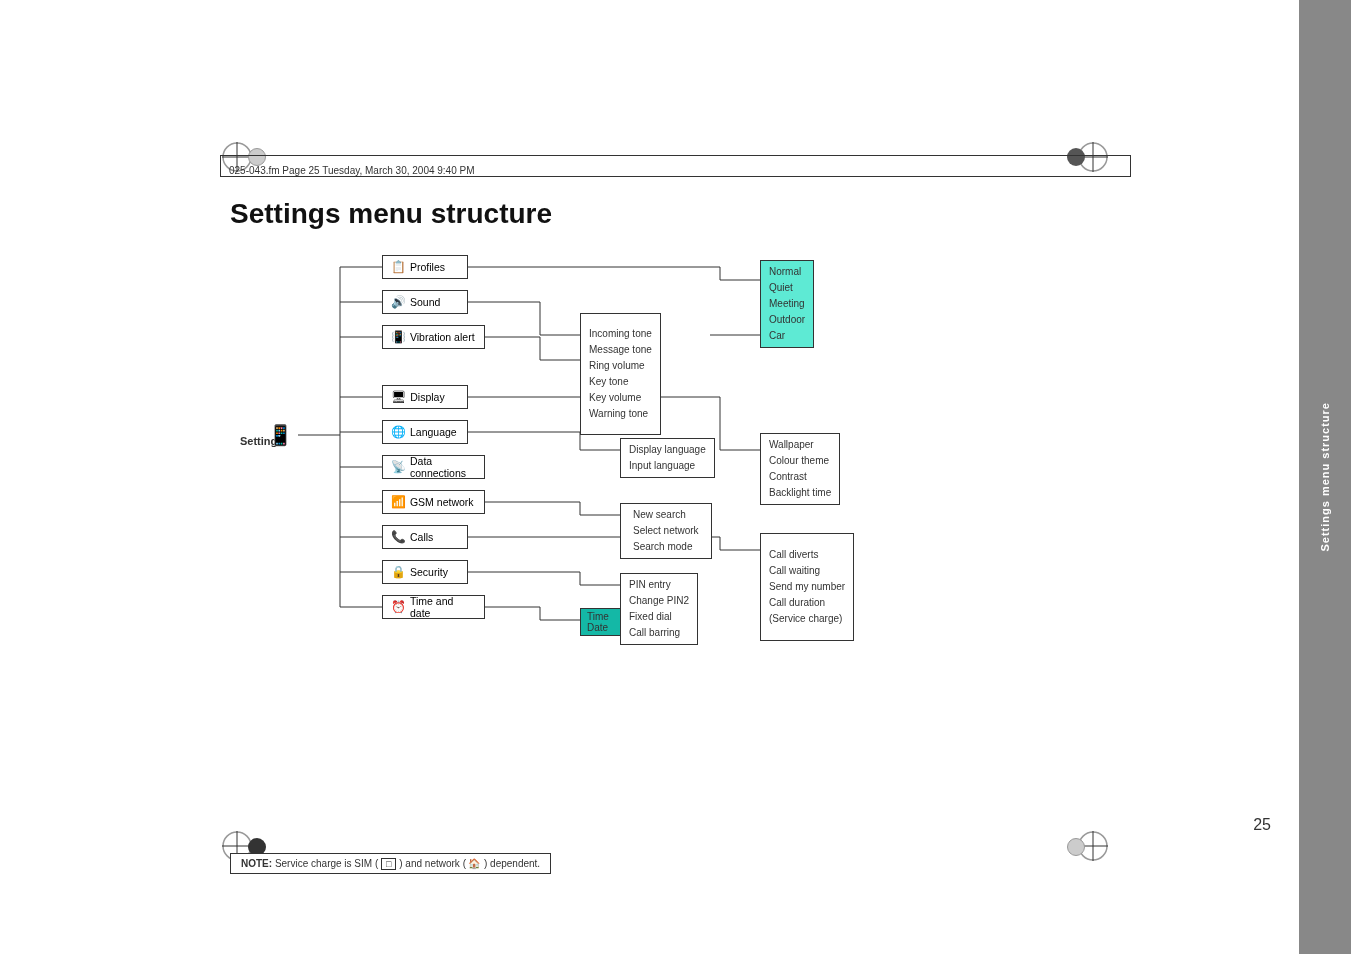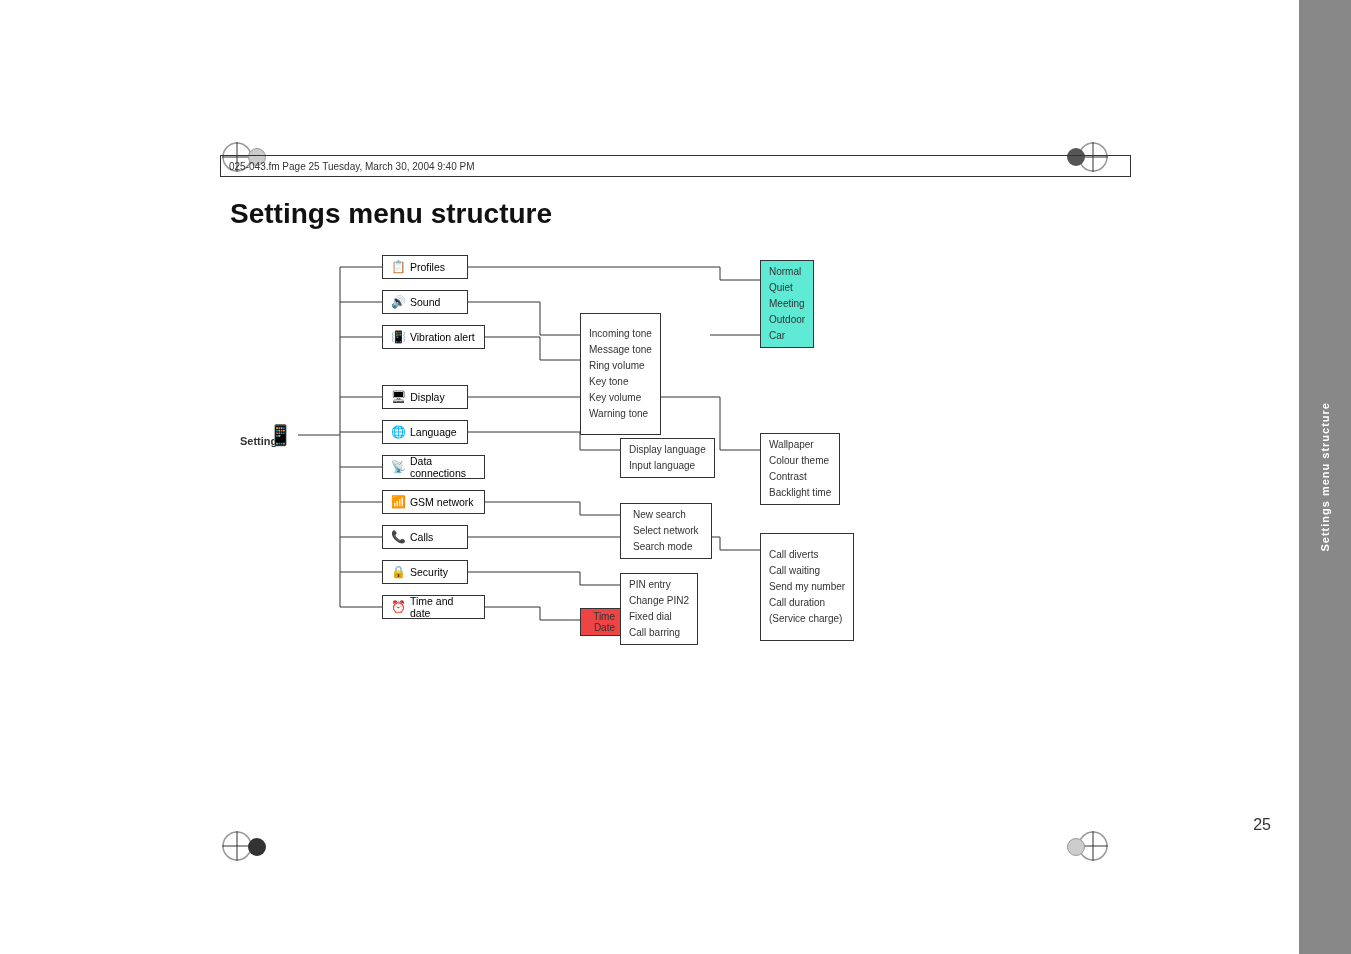--- a/index.html
+++ b/index.html
@@ -15,21 +15,21 @@
 
     
     .header-bar {
       position: absolute;
       top: 155px;
       left: 220px;
       right: 220px;
       height: 22px;
       border: 1px solid #333;
       display: flex;
-      align-items: center;
+      align-items: flex-end;
       padding: 0 8px;
       font-size: 10px;
       color: #333;
     }
 
     
     .right-sidebar {
       position: absolute;
       right: 0;
       top: 0;
@@ -242,21 +242,21 @@
   <div style="position:absolute;top:305px;left:152px;border:1px solid #333;background:#fff;display:flex;align-items:center;padding:2px 8px;font-size:10.5px;height:24px;width:86px;">
     <span style="margin-right:4px;font-size:12px;">🔒</span>
     <span>Security</span>
   </div>
 
   <div style="position:absolute;top:340px;left:152px;border:1px solid #333;background:#fff;display:flex;align-items:center;padding:2px 8px;font-size:10.5px;height:24px;width:103px;">
     <span style="margin-right:4px;font-size:12px;">⏰</span>
     <span>Time and date</span>
   </div>
 
-  <div style="position:absolute;top:353px;left:350px;border:1px solid #333;background:#ef4444;padding:2px 6px;font-size:10px;color:#333;text-align:right;width:42px;">
+  <div style="position:absolute;top:353px;left:350px;border:1px solid #333;background:#14b8a6;padding:2px 6px;font-size:10px;color:#333;text-align:left;width:42px;">
     <div>Time</div>
     <div>Date</div>
   </div>
 
   <div style="position:absolute;top:58px;left:350px;border:1px solid #333;background:#fff;padding:12px 8px;font-size:10px;color:#333;line-height:1.6;">
     <div>Incoming tone</div>
     <div>Message tone</div>
     <div>Ring volume</div>
     <div>Key tone</div>
     <div>Key volume</div>
@@ -297,14 +297,22 @@
     <div>(Service charge)</div>
   </div>
 
   <div style="position:absolute;top:318px;left:390px;border:1px solid #333;background:#fff;padding:3px 8px;font-size:10px;color:#333;line-height:1.6;">
     <div>PIN entry</div>
     <div>Change PIN2</div>
     <div>Fixed dial</div>
     <div>Call barring</div>
   </div>
 
+  <div style="position:absolute;bottom:-20px;left:0px;border:1.5px solid #333;padding:4px 10px;font-size:10px;color:#333;background:#fff;">
+    <span style="font-weight:bold;">NOTE: </span>
+    <span>Service charge is SIM (</span>
+    <span style="border:1px solid #333;padding:0 4px;font-size:9px;">□</span>
+    <span>) and network (</span>
+    <span style="font-size:10px;">🏠</span>
+    <span>) dependent.</span>
+  </div>
 
 </div>
 
 </body></html>

